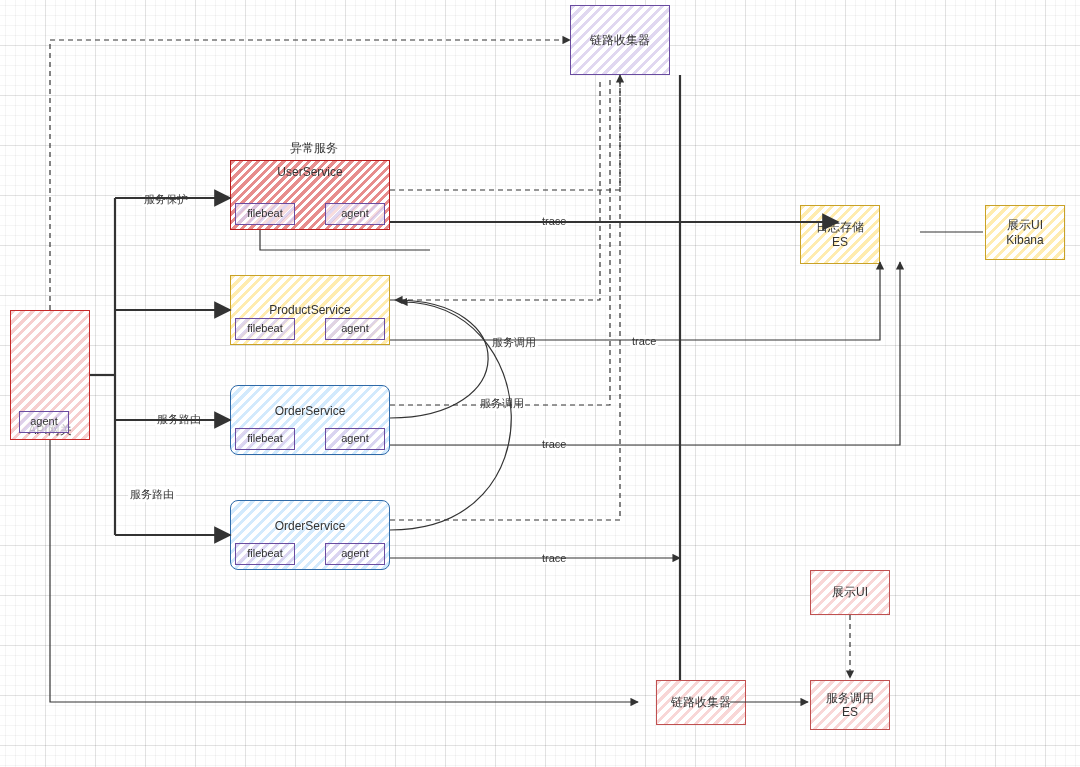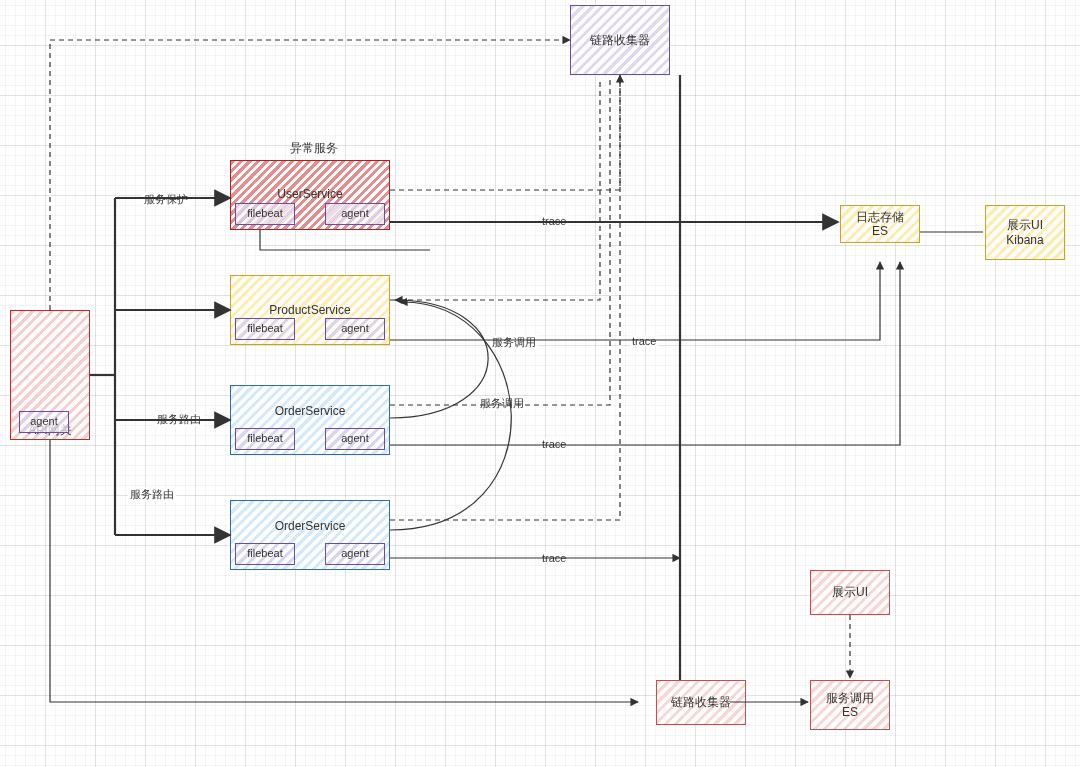--- a/index.html
+++ b/index.html
@@ -46,21 +46,21 @@
     display: flex;
     align-items: center;
     justify-content: center;
     font-size: 11px;
     margin-top: 12px;
   }
   
   .fill-red    { background-image: repeating-linear-gradient(135deg, rgba(229,115,115,0.35) 0 3px, rgba(229,115,115,0) 3px 7px); border-color:#c62828; }
   .fill-red-bold { background-image: repeating-linear-gradient(135deg, rgba(211,47,47,0.55) 0 3px, rgba(211,47,47,0) 3px 6px); border-color:#b71c1c; border-width:1.5px; }
   .fill-yellow { background-image: repeating-linear-gradient(135deg, rgba(255,213,79,0.45) 0 3px, rgba(255,213,79,0) 3px 7px); border-color:#c9a227; }
-  .fill-blue   { background-image: repeating-linear-gradient(135deg, rgba(144,202,249,0.4) 0 3px, rgba(144,202,249,0) 3px 7px); border-color:#2f6aa8; }
+  .fill-blue   { background-image: repeating-linear-gradient(135deg, rgba(144,202,249,0.4) 0 3px, rgba(144,202,249,0) 3px 7px); border-color:#2f6aa8;border-radius:8px; }
   .fill-purple { background-image: repeating-linear-gradient(135deg, rgba(179,157,219,0.4) 0 3px, rgba(179,157,219,0) 3px 7px); border-color:#6a4ca0; }
   .fill-pink   { background-image: repeating-linear-gradient(135deg, rgba(239,154,154,0.4) 0 3px, rgba(239,154,154,0) 3px 7px); border-color:#c05050; }
 
   .lbl {
     position: absolute;
     background: rgba(255,255,255,0.85);
     padding: 0 2px;
     font-size: 11px;
     white-space: nowrap;
     text-align: right;
@@ -93,21 +93,21 @@
     <div class="subnode fill-purple" style="left:8px; bottom:6px; width:50px; height:22px;">
       <span>agent</span>
     </div>
   </div>
 
   <div class="node fill-purple" style="left:570px; top:5px; width:100px; height:70px;">
     <span>链路收集器</span>
   </div>
 
   <div class="free-lbl" style="left:290px; top:140px;">异常服务</div>
-  <div class="node fill-red-bold" style="left:230px; top:160px; width:160px; height:70px; align-items:flex-start; padding-top:26px;">
+  <div class="node fill-red-bold" style="left:230px; top:160px; width:160px; height:70px; align-items:flex-start; padding-top:4px;">
     <span>UserService</span>
     <div class="subnode fill-purple" style="left:4px; bottom:4px; width:60px; height:22px;">
       <span>filebeat</span>
     </div>
     <div class="subnode fill-purple" style="right:4px; bottom:4px; width:60px; height:22px;">
       <span>agent</span>
     </div>
   </div>
 
   <div class="node fill-yellow" style="left:230px; top:275px; width:160px; height:70px; align-items:flex-start; padding-top:27px;">
@@ -133,21 +133,21 @@
   <div class="node fill-blue" style="left:230px; top:500px; width:160px; height:70px; align-items:flex-start; padding-top:18px;">
     <span>OrderService</span>
     <div class="subnode fill-purple" style="left:4px; bottom:4px; width:60px; height:22px;">
       <span>filebeat</span>
     </div>
     <div class="subnode fill-purple" style="right:4px; bottom:4px; width:60px; height:22px;">
       <span>agent</span>
     </div>
   </div>
 
-  <div class="node fill-yellow" style="left:840px; top:205px; width:80px; height:38px; white-space:pre;">
+  <div class="node fill-yellow" style="left:800px; top:205px; width:80px; height:59px; white-space:pre;">
     <span>日志存储
 ES</span>
   </div>
 
   <div class="node fill-yellow" style="left:985px; top:205px; width:80px; height:55px; white-space:pre;">
     <span>展示UI
 Kibana</span>
   </div>
 
   <div class="node fill-pink" style="left:656px; top:680px; width:90px; height:45px;">

